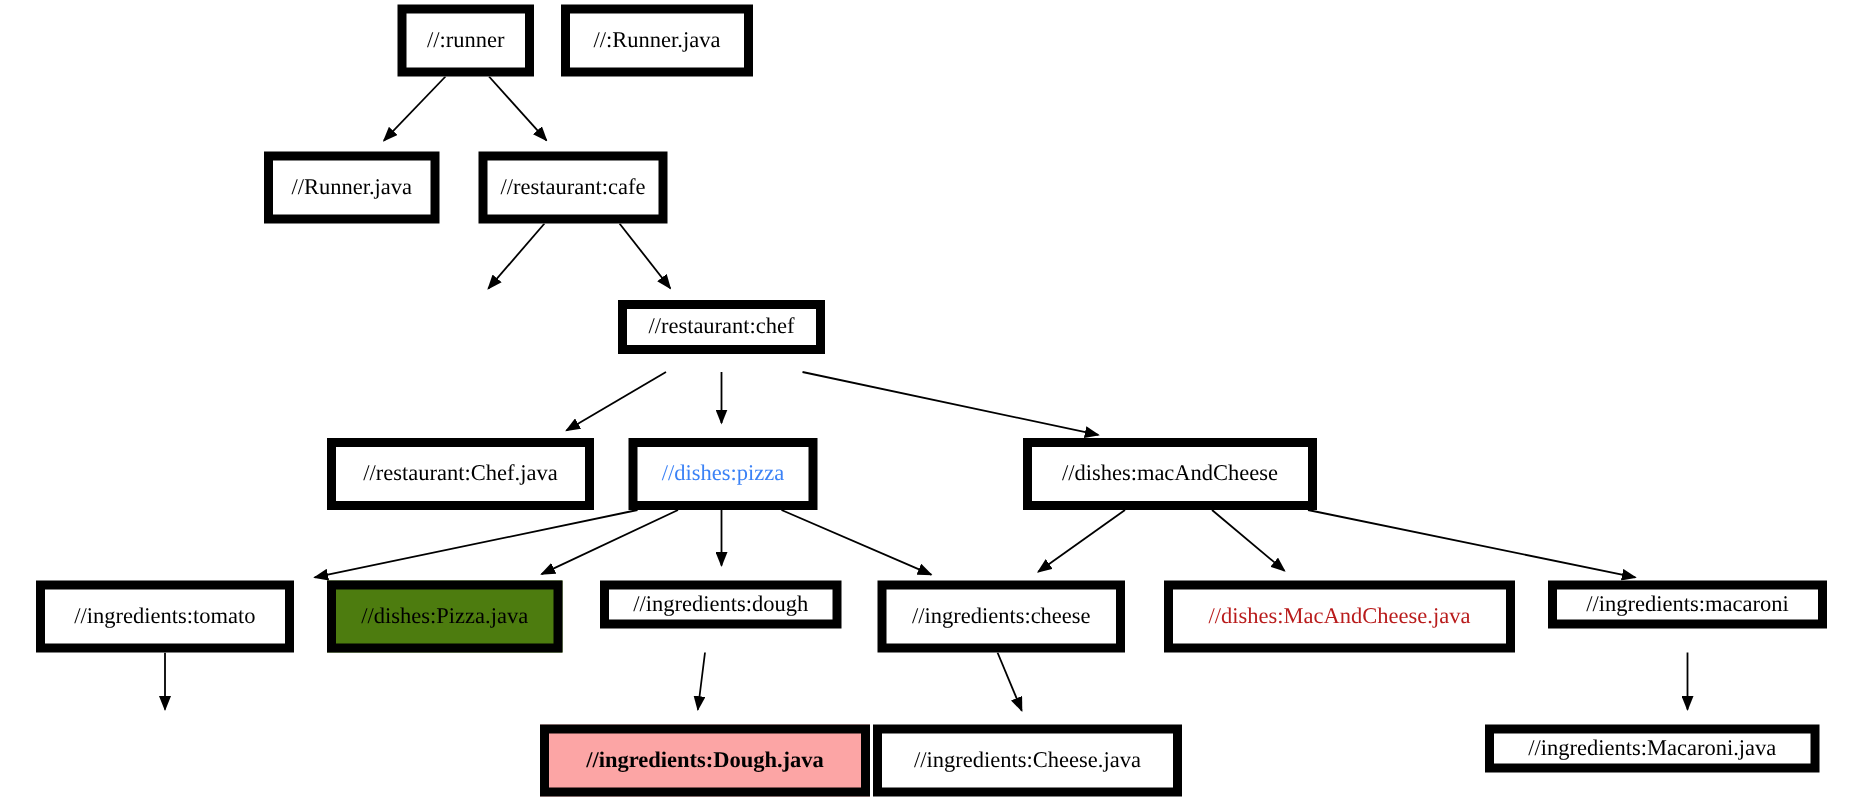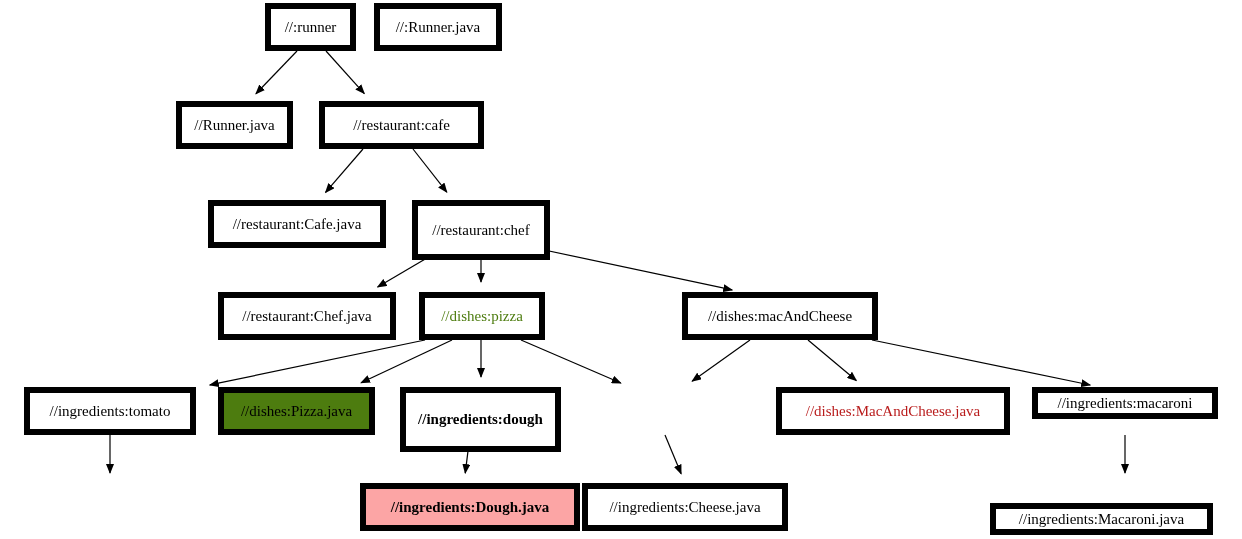--- a/index.html
+++ b/index.html
@@ -84,57 +84,57 @@
   <div id="node-layer">
       <div class="graph-node" style="left: 265px; top: 3px; width: 91px; height: 48px; background: rgb(255, 255, 255); border-color: rgb(0, 0, 0);">
         <span class="node-label" style="color: rgb(0, 0, 0);">//:runner</span>
       </div>
       <div class="graph-node" style="left: 374px; top: 3px; width: 128px; height: 48px; background: rgb(255, 255, 255); border-color: rgb(0, 0, 0); text-align: center;">
         <span class="node-label" style="color: rgb(0, 0, 0);">//:Runner.java</span>
       </div>
       <div class="graph-node" style="left: 176px; top: 101px; width: 117px; height: 48px; background: rgb(255, 255, 255); border-color: rgb(0, 0, 0);">
         <span class="node-label" style="color: rgb(0, 0, 0);">//Runner.java</span>
       </div>
-      <div class="graph-node" style="left: 319px; top: 101px; width: 165px; height: 48px; background: rgb(255, 255, 255); border-color: rgb(0, 0, 0);">
+      <div class="graph-node" style="left: 319px; top: 101px; width: 126px; height: 48px; background: rgb(255, 255, 255); border-color: rgb(0, 0, 0);">
         <span class="node-label" style="color: rgb(0, 0, 0);">//restaurant:cafe</span>
       </div>
-      <div class="graph-node" style="left: 208px; top: 200px; width: 178px; height: 48px; background: rgb(255, 255, 255); border-color: rgb(0, 0, 0);">
-        <span class="node-label" style="color: rgb(0, 0, 0);">//restaurant:Cafe.java</span>
-      </div>
-      <div class="graph-node" style="left: 412px; top: 200px; width: 138px; height: 60px; background: rgb(255, 255, 255); border-color: rgb(0, 0, 0);">
+      <div class="graph-node" style="left: 412px; top: 200px; width: 138px; height: 36px; background: rgb(255, 255, 255); border-color: rgb(0, 0, 0);">
         <span class="node-label" style="color: rgb(0, 0, 0);">//restaurant:chef</span>
       </div>
       <div class="graph-node" style="left: 218px; top: 292px; width: 178px; height: 48px; background: rgb(255, 255, 255); border-color: rgb(0, 0, 0);">
         <span class="node-label" style="color: rgb(0, 0, 0);">//restaurant:Chef.java</span>
       </div>
       <div class="graph-node" style="left: 419px; top: 292px; width: 126px; height: 48px; background: rgb(255, 255, 255); border-color: rgb(0, 0, 0);">
-        <span class="node-label" style="color: #4d7c0f;">//dishes:pizza</span>
+        <span class="node-label" style="color: #3b82f6;">//dishes:pizza</span>
       </div>
       <div class="graph-node" style="left: 682px; top: 292px; width: 196px; height: 48px; background: rgb(255, 255, 255); border-color: rgb(0, 0, 0);">
         <span class="node-label" style="color: rgb(0, 0, 0);">//dishes:macAndCheese</span>
       </div>
       <div class="graph-node" style="left: 24px; top: 387px; width: 172px; height: 48px; background: rgb(255, 255, 255); border-color: rgb(0, 0, 0);">
         <span class="node-label" style="color: rgb(0, 0, 0);">//ingredients:tomato</span>
       </div>
       <div class="graph-node" style="left: 218px; top: 387px; width: 157px; height: 48px; background: #4d7c0f; border-color: rgb(0, 0, 0);">
         <span class="node-label" style="color: rgb(0, 0, 0);">//dishes:Pizza.java</span>
       </div>
-      <div class="graph-node" style="left: 400px; top: 387px; width: 161px; height: 65px; background: rgb(255, 255, 255); border-color: rgb(0, 0, 0); font-weight: bold;">
+      <div class="graph-node" style="left: 400px; top: 387px; width: 161px; height: 32px; background: rgb(255, 255, 255); border-color: rgb(0, 0, 0);">
         <span class="node-label" style="color: rgb(0, 0, 0);">//ingredients:dough</span>
+      </div>
+      <div class="graph-node" style="left: 585px; top: 387px; width: 165px; height: 48px; background: rgb(255, 255, 255); border-color: rgb(0, 0, 0);">
+        <span class="node-label" style="color: rgb(0, 0, 0);">//ingredients:cheese</span>
       </div>
       <div class="graph-node" style="left: 776px; top: 387px; width: 234px; height: 48px; background: rgb(255, 255, 255); border-color: rgb(0, 0, 0);">
         <span class="node-label" style="color: #b91c1c;">//dishes:MacAndCheese.java</span>
       </div>
       <div class="graph-node" style="left: 1032px; top: 387px; width: 186px; height: 32px; background: rgb(255, 255, 255); border-color: rgb(0, 0, 0);">
         <span class="node-label" style="color: rgb(0, 0, 0);">//ingredients:macaroni</span>
       </div>
       <div class="graph-node" style="left: 360px; top: 483px; width: 220px; height: 48px; background: #fca5a5; border-color: rgb(0, 0, 0); font-weight: bold;">
         <span class="node-label" style="color: rgb(0, 0, 0);">//ingredients:Dough.java</span>
       </div>
       <div class="graph-node" style="left: 582px; top: 483px; width: 206px; height: 48px; background: rgb(255, 255, 255); border-color: rgb(0, 0, 0);">
         <span class="node-label" style="color: rgb(0, 0, 0);">//ingredients:Cheese.java</span>
       </div>
-      <div class="graph-node" style="left: 990px; top: 483px; width: 223px; height: 32px; background: rgb(255, 255, 255); border-color: rgb(0, 0, 0); margin-top: 20px;">
+      <div class="graph-node" style="left: 990px; top: 483px; width: 223px; height: 32px; background: rgb(255, 255, 255); border-color: rgb(0, 0, 0);">
         <span class="node-label" style="color: rgb(0, 0, 0);">//ingredients:Macaroni.java</span>
       </div>
     </div>
 
 </div>
 
 </body></html>

